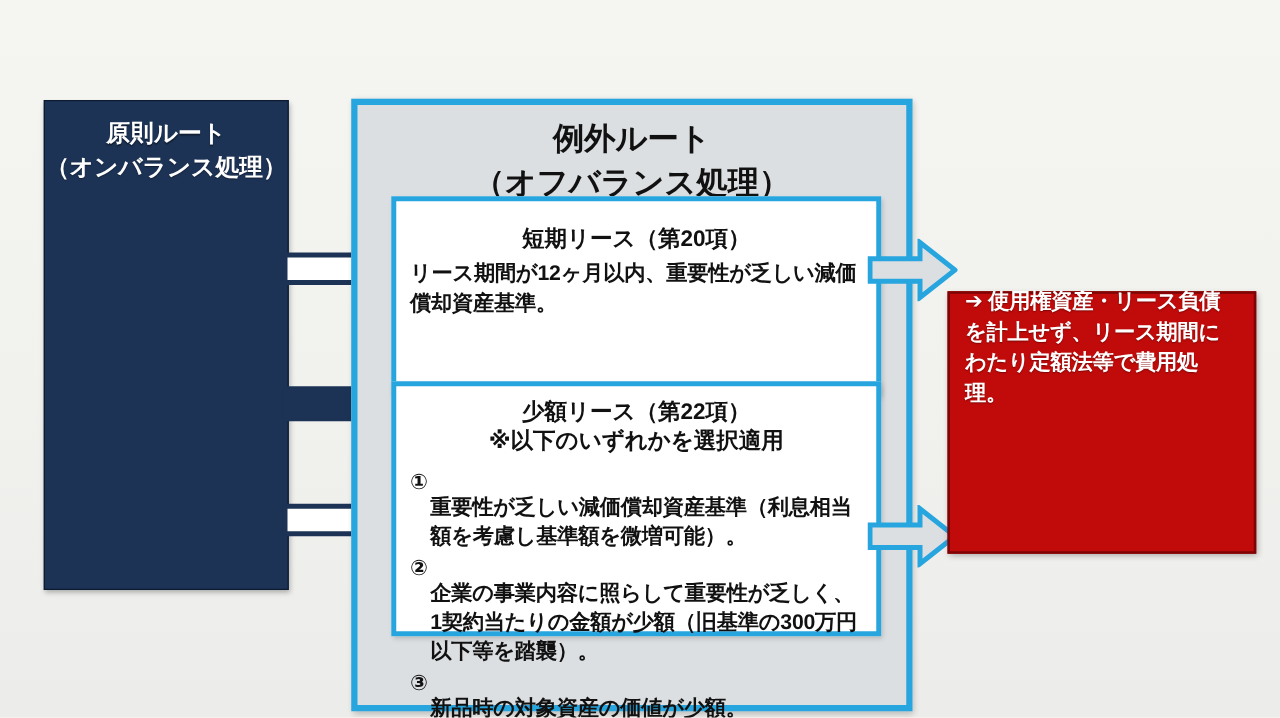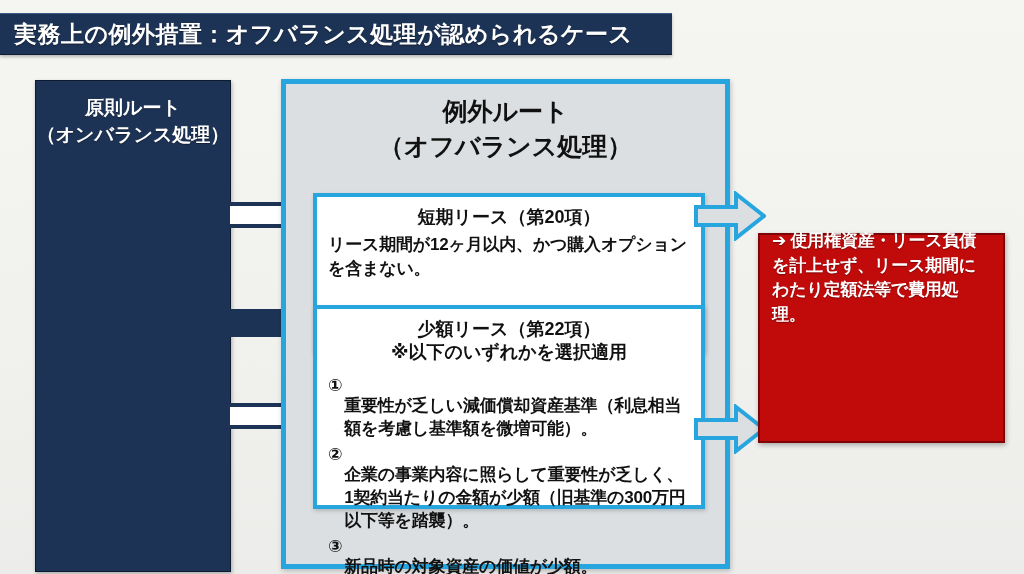--- a/index.html
+++ b/index.html
@@ -44,21 +44,21 @@
     white-space: nowrap;
     text-shadow: 0 1px 1px rgba(0,0,0,0.45);
   }
 
   
   .principle-box {
     position: absolute;
     left: 35px;
     top: 80px;
     width: 196px;
-    height: 492px;
+    height: 392px;
     background: #1d3356;
     border: 1px solid #0d1b31;
     box-shadow: 1px 2px 4px rgba(0,0,0,0.28);
     display: flex;
     justify-content: center;
     padding-top: 14px;
     box-sizing: border-box;
   }
   .principle-text {
     color: #ffffff;
@@ -101,22 +101,21 @@
     background: #ffffff;
     border: 4px solid #27a5de;
     box-sizing: border-box;
     box-shadow: 1px 2px 4px rgba(0,0,0,0.18);
   }
   .card-short {
     left: 27px;
     top: 73px;
     width: 392px;
     height: 160px;
-    padding: 9px 11px 0 11px;
-    margin-top: 36px;
+    padding: 19px 11px 0 11px;
   }
   .card-small {
     left: 27px;
     top: 221px;
     width: 392px;
     height: 204px;
     padding: 9px 11px 0 11px;
   }
   .card-title {
     text-align: center;
@@ -192,23 +191,20 @@
   .arrow-left-mid    { left: 226px; top: 296px;  width: 98px; height: 54px; }
   .arrow-left-bottom { left: 226px; top: 389px;  width: 98px; height: 54px; }
   .arrow-right-top    { left: 694px; top: 191px; width: 72px; height: 50px; }
   .arrow-right-bottom { left: 694px; top: 404px; width: 72px; height: 50px; }
 </style>
 </head>
 <body>
 
 <div class="stage">
 
-  <div class="title-bar">
-    <div class="title-text">実務上の例外措置：オフバランス処理が認められるケース</div>
-  </div>
 
   <div class="principle-box">
     <div class="principle-text">原則ルート
 （オンバランス処理）</div>
   </div>
 
   <div class="arrow arrow-left-top">
     <svg viewBox="0 0 98 54" width="98" height="54" xmlns="http://www.w3.org/2000/svg">
       <polygon points="2,16 62,16 62,3 96,27 62,51 62,38 2,38" fill="#ffffff" stroke="#1d3356" stroke-width="4" stroke-linejoin="miter"></polygon>
     </svg>
@@ -225,21 +221,21 @@
       <polygon points="2,16 62,16 62,3 96,27 62,51 62,38 2,38" fill="#ffffff" stroke="#1d3356" stroke-width="4" stroke-linejoin="miter"></polygon>
     </svg>
   </div>
 
   <div class="exception-panel">
     <div class="exception-header">例外ルート
 （オフバランス処理）</div>
 
     <div class="card card-short">
       <div class="card-title">短期リース（第20項）</div>
-      <div class="card-body">リース期間が12ヶ月以内、かつ購入オプションを含まない。</div>
+      <div class="card-body">リース期間が12ヶ月以内、重要性が乏しい減価償却資産基準。</div>
     </div>
 
     <div class="card card-small">
       <div class="card-title">少額リース（第22項）
 ※以下のいずれかを選択適用</div>
       <ul class="list">
         <li class="list-item">
           <span class="list-marker">①</span>
           <span class="list-content">重要性が乏しい減価償却資産基準（利息相当額を考慮し基準額を微増可能）。</span>
         </li>

